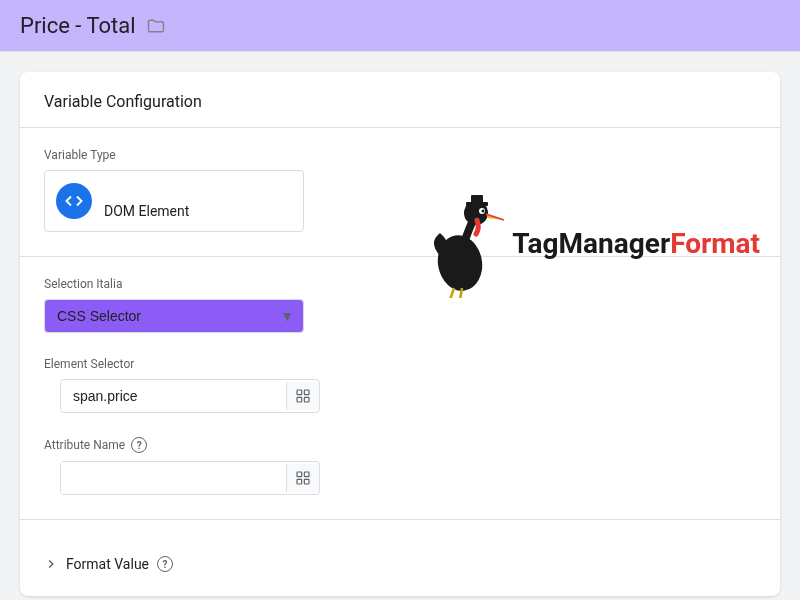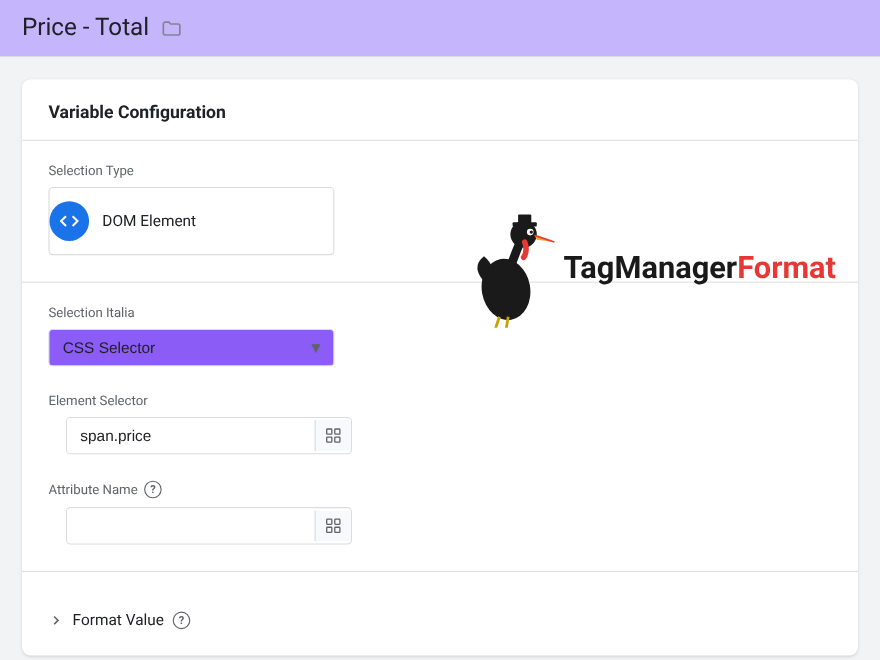--- a/index.html
+++ b/index.html
@@ -53,21 +53,21 @@
       padding: 0;
       max-width: 780px;
     }
 
     .card-header {
       padding: 20px 24px 16px;
       border-bottom: 1px solid #e0e0e0;
     }
     .card-title {
       font-size: 16px;
-      font-weight: 700;
+      font-weight: 400;
       color: #202124;
     }
 
     .card-body {
       padding: 20px 24px;
       position: relative;
     }
 
     
     .section {
@@ -75,25 +75,25 @@
     }
     .section-label {
       font-size: 12px;
       color: #5f6368;
       margin-bottom: 8px;
     }
 
     
     .variable-type-box {
       display: flex;
-      align-items: center;
+      align-items: flex-end;
       gap: 12px;
       border: 1px solid #dadce0;
       border-radius: 4px;
-      padding: 12px 0;
+      padding: 12px 11px;
       cursor: pointer;
       width: 260px;
     }
     .variable-type-icon {
       width: 36px;
       height: 36px;
       background: #1a73e8;
       border-radius: 50%;
       display: flex;
       align-items: center;
@@ -246,21 +246,21 @@
 <div class="main-content">
   <div class="card">
 
     <div class="card-header">
       <span class="card-title">Variable Configuration</span>
     </div>
 
     <div class="card-body">
 
       <div class="section">
-        <div class="section-label">Selection Type</div>
+        <div class="section-label">Variable Type</div>
         <div class="variable-type-box">
           <div class="variable-type-icon">
             <svg width="18" height="18" viewBox="0 0 24 24" fill="none" stroke="white" stroke-width="2.5">
               <polyline points="16 18 22 12 16 6"></polyline>
               <polyline points="8 6 2 12 8 18"></polyline>
             </svg>
           </div>
           <span class="variable-type-label">DOM Element</span>
         </div>
       </div>

